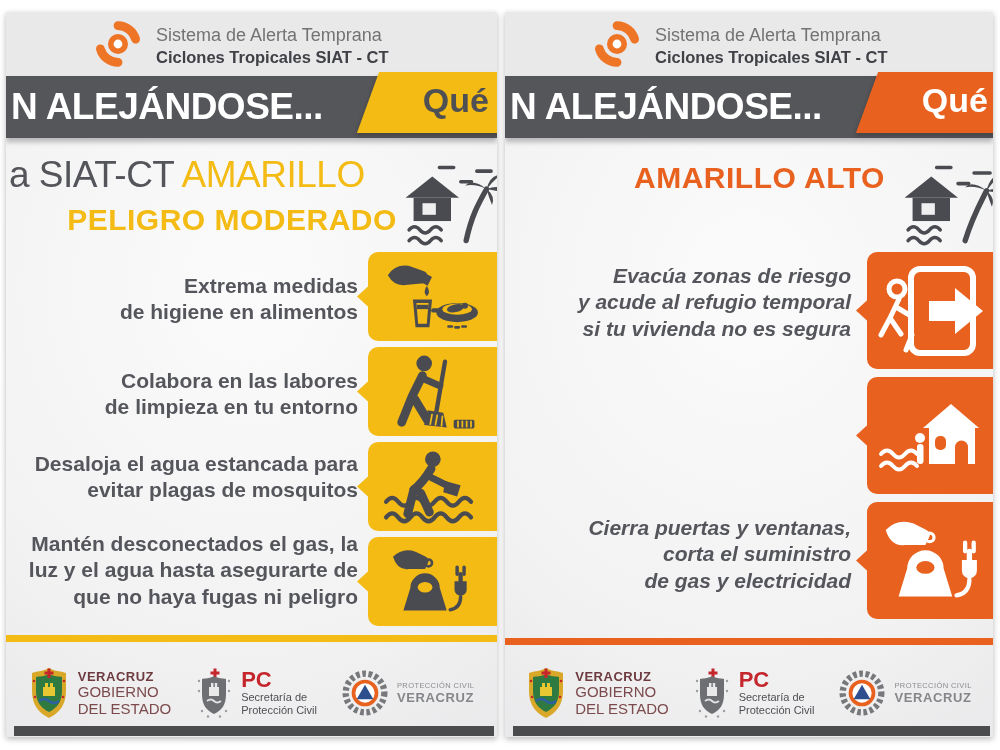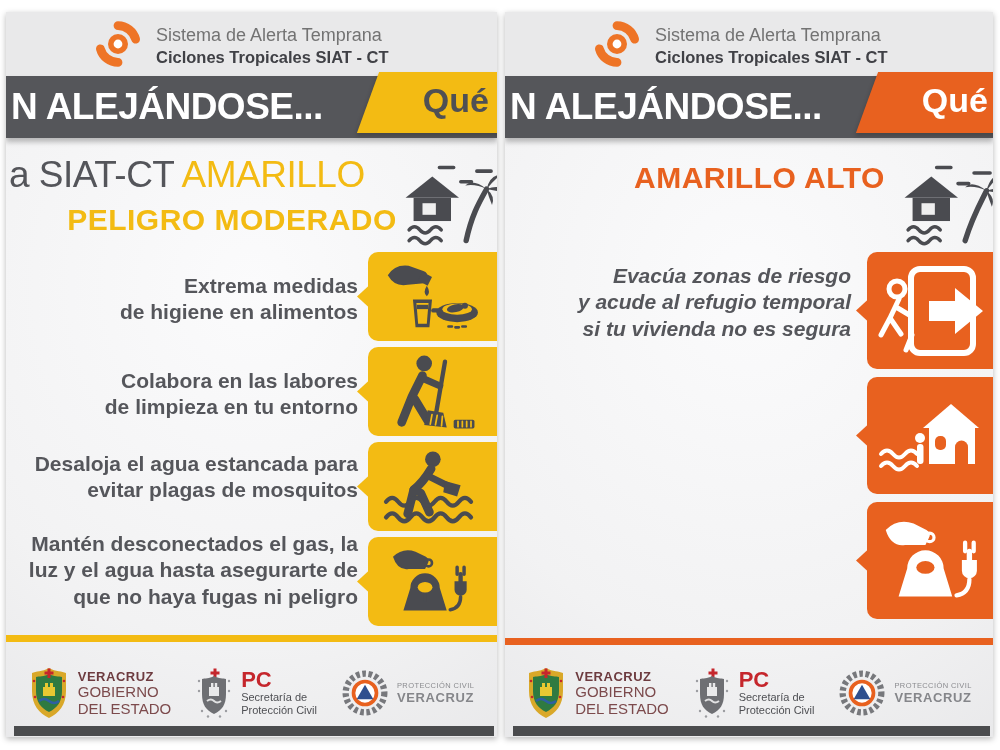--- a/index.html
+++ b/index.html
@@ -347,20 +347,23 @@
       <path class="gs" stroke-width="4" d="M47 60 v6"></path>
       <path class="gs" stroke-width="5" d="M88 36 v8"></path>
       <path class="gf" d="M81 44 h14 v10 a7 7 0 0 1 -14 0z"></path>
       <path class="gs" stroke-width="4" d="M84 36 v-8 M92 36 v-8 M88 62 q0 13 -12 15"></path>
     </svg>
   </div>
 
   <div class="advice" style="top:251px">Evacúa zonas de riesgo
 y acude al refugio temporal
 si tu vivienda no es segura</div>
+  <div class="advice" style="top:503px">Cierra puertas y ventanas,
+corta el suministro
+de gas y electricidad</div>
 
   <div class="sep"></div>
 
   <footer class="logos">
     <div class="logo-group">
       <svg width="40" height="52" viewBox="0 0 40 52">
         <path d="M20 1 C27 5 33 4 37 6 V24 C37 38 30 46 20 51 C10 46 3 38 3 24 V6 C7 4 13 5 20 1Z" fill="#D9A829"></path>
         <path d="M20 7 C25 10 30 9 33 10 V24 C33 35 28 41 20 45 C12 41 7 35 7 24 V10 C10 9 15 10 20 7Z" fill="#2F7A41"></path>
         <rect x="14" y="20" width="12" height="9" fill="#E8C832"></rect>
         <rect x="16" y="16" width="3" height="5" fill="#E8C832"></rect>

